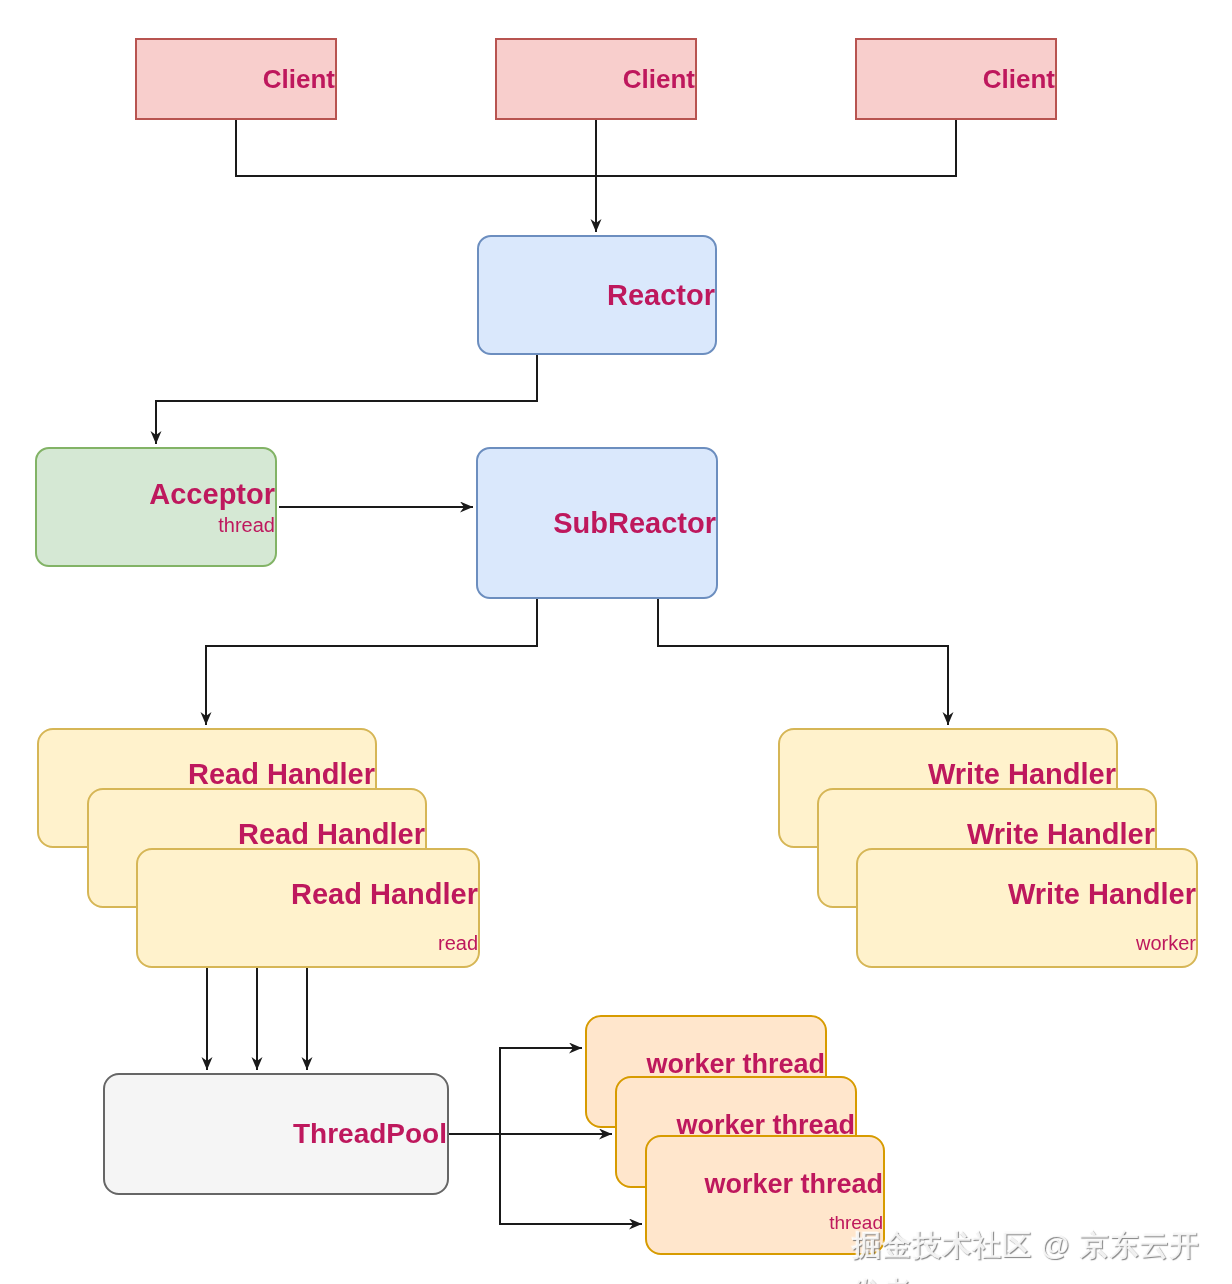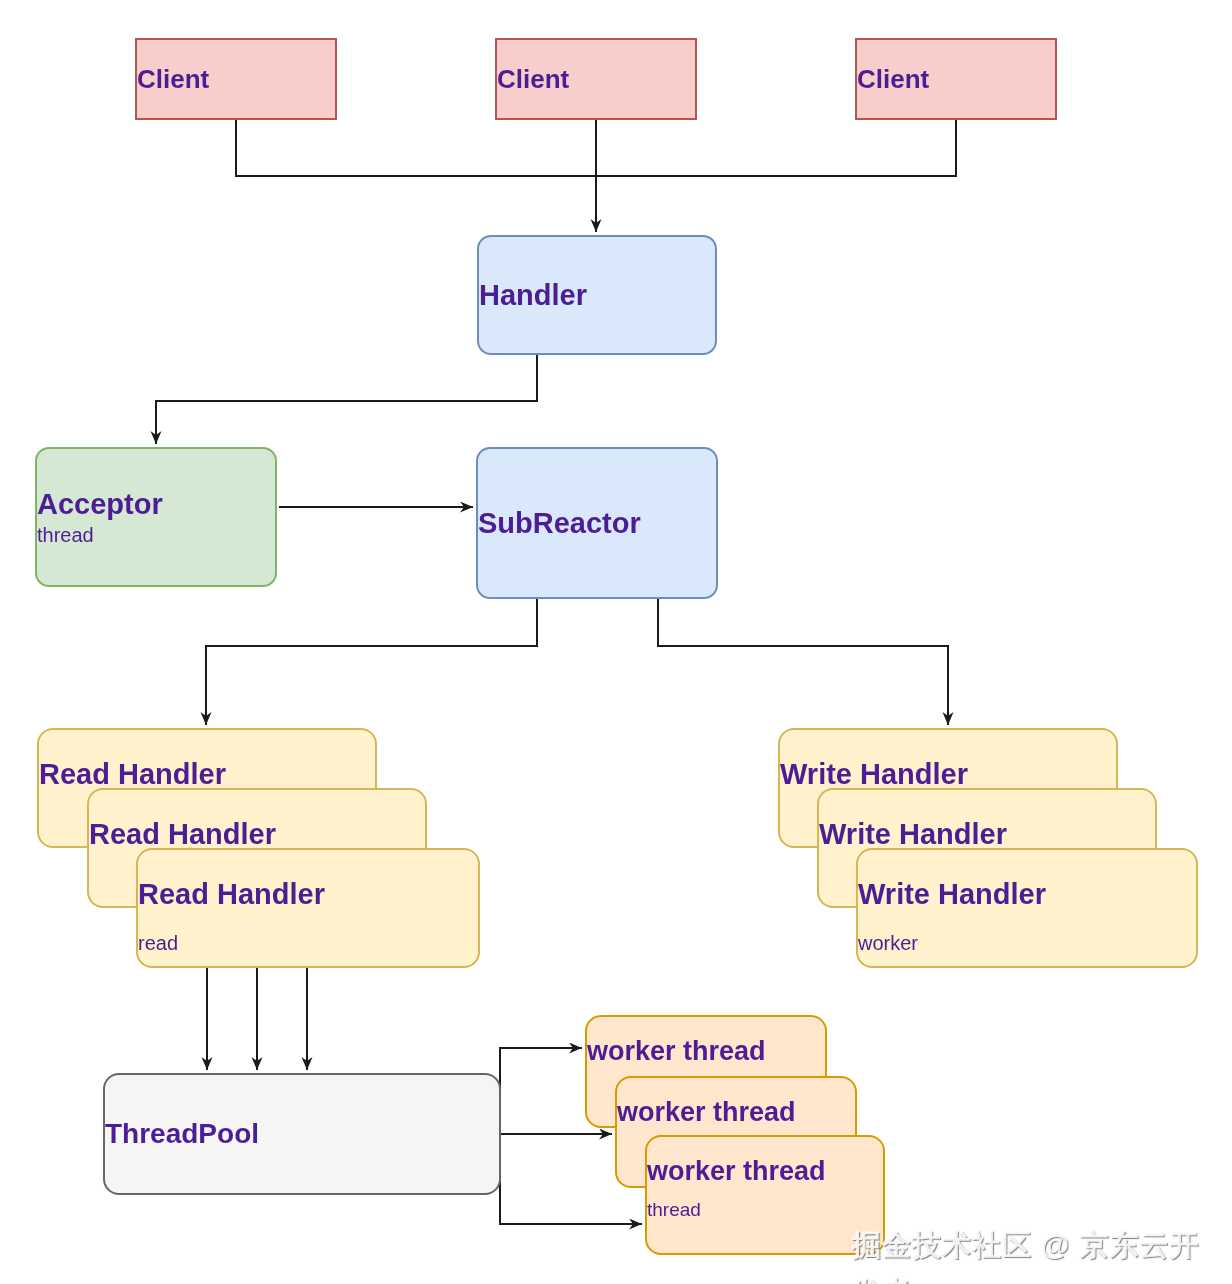--- a/index.html
+++ b/index.html
@@ -3,35 +3,35 @@
 <meta charset="utf-8">
 <style>
   html,body{margin:0;padding:0;background:#ffffff;}
   .canvas{
     position:relative;width:1232px;height:1284px;background:#ffffff;
     font-family:"Liberation Sans","DejaVu Sans",sans-serif;overflow:hidden;
   }
   svg.connectors{position:absolute;left:0;top:0;z-index:0;}
   .node{
     position:absolute;box-sizing:border-box;display:flex;flex-direction:column;
-    align-items:flex-start;justify-content:center;text-align:center;color:#4c1d95;
+    align-items:flex-end;justify-content:center;text-align:center;color:#be185d;
     font-weight:bold;z-index:1;
   }
   .main{font-size:29px;line-height:36px;}
   .small-main{font-size:26px;line-height:34px;}
   .worker-main{font-size:27px;line-height:36px;}
   .sub{font-size:20px;line-height:26px;font-weight:normal;margin-top:18px;}
   .pink{background:#f8cecc;border:2px solid #b85450;}
   .blue{background:#dae8fc;border:2px solid #6c8ebf;border-radius:14px;}
   .green{background:#d5e8d4;border:2px solid #82b366;border-radius:14px;}
   .yellow{background:#fff2cc;border:2px solid #d6b656;border-radius:16px;}
   .orange{background:#ffe6cc;border:2px solid #d79b00;border-radius:16px;}
   .grayn{background:#f5f5f5;border:2px solid #666666;border-radius:16px;}
   .topalign{justify-content:flex-start;padding-top:26px;}
-  .topalign-w{justify-content:flex-start;padding-top:16px;}
+  .topalign-w{justify-content:flex-start;padding-top:29px;}
   .watermark{
     position:absolute;left:852px;top:1222px;width:360px;height:36px;
     font-size:29px;line-height:47px;font-weight:bold;text-align:left;
     color:rgba(255,255,255,0.88);
     text-shadow:1px 1px 1px rgba(90,90,90,0.75), -1px -1px 1px rgba(255,255,255,0.4);
     z-index:10;letter-spacing:1px;
   }
 </style>
 </head>
 <body>
@@ -65,24 +65,24 @@
     <span class="small-main">Client</span>
   </div>
   <div class="node pink" style="left:495px;top:38px;width:202px;height:82px;">
     <span class="small-main">Client</span>
   </div>
   <div class="node pink" style="left:855px;top:38px;width:202px;height:82px;">
     <span class="small-main">Client</span>
   </div>
 
   <div class="node blue" style="left:477px;top:235px;width:240px;height:120px;">
-    <span class="main">Handler</span>
+    <span class="main">Reactor</span>
   </div>
 
-  <div class="node green" style="left:35px;top:447px;width:242px;height:140px;">
+  <div class="node green" style="left:35px;top:447px;width:242px;height:120px;">
     <span class="main">Acceptor</span>
     <span class="sub" style="margin-top:0;">thread</span>
   </div>
 
   <div class="node blue" style="left:476px;top:447px;width:242px;height:152px;">
     <span class="main">SubReactor</span>
   </div>
 
   <div class="node yellow topalign" style="left:37px;top:728px;width:340px;height:120px;z-index:1;">
     <span class="main">Read Handler</span>
@@ -99,21 +99,21 @@
     <span class="main">Write Handler</span>
   </div>
   <div class="node yellow topalign" style="left:817px;top:788px;width:340px;height:120px;z-index:2;">
     <span class="main">Write Handler</span>
   </div>
   <div class="node yellow topalign" style="left:856px;top:848px;width:342px;height:120px;z-index:3;">
     <span class="main">Write Handler</span>
     <span class="sub">worker</span>
   </div>
 
-  <div class="node grayn" style="left:103px;top:1073px;width:398px;height:122px;">
+  <div class="node grayn" style="left:103px;top:1073px;width:346px;height:122px;">
     <span class="main" style="font-size:28px;">ThreadPool</span>
   </div>
 
   <div class="node orange topalign-w" style="left:585px;top:1015px;width:242px;height:113px;z-index:1;">
     <span class="worker-main">worker thread</span>
   </div>
   <div class="node orange topalign-w" style="left:615px;top:1076px;width:242px;height:112px;z-index:2;">
     <span class="worker-main">worker thread</span>
   </div>
   <div class="node orange topalign-w" style="left:645px;top:1135px;width:240px;height:120px;z-index:3;">

